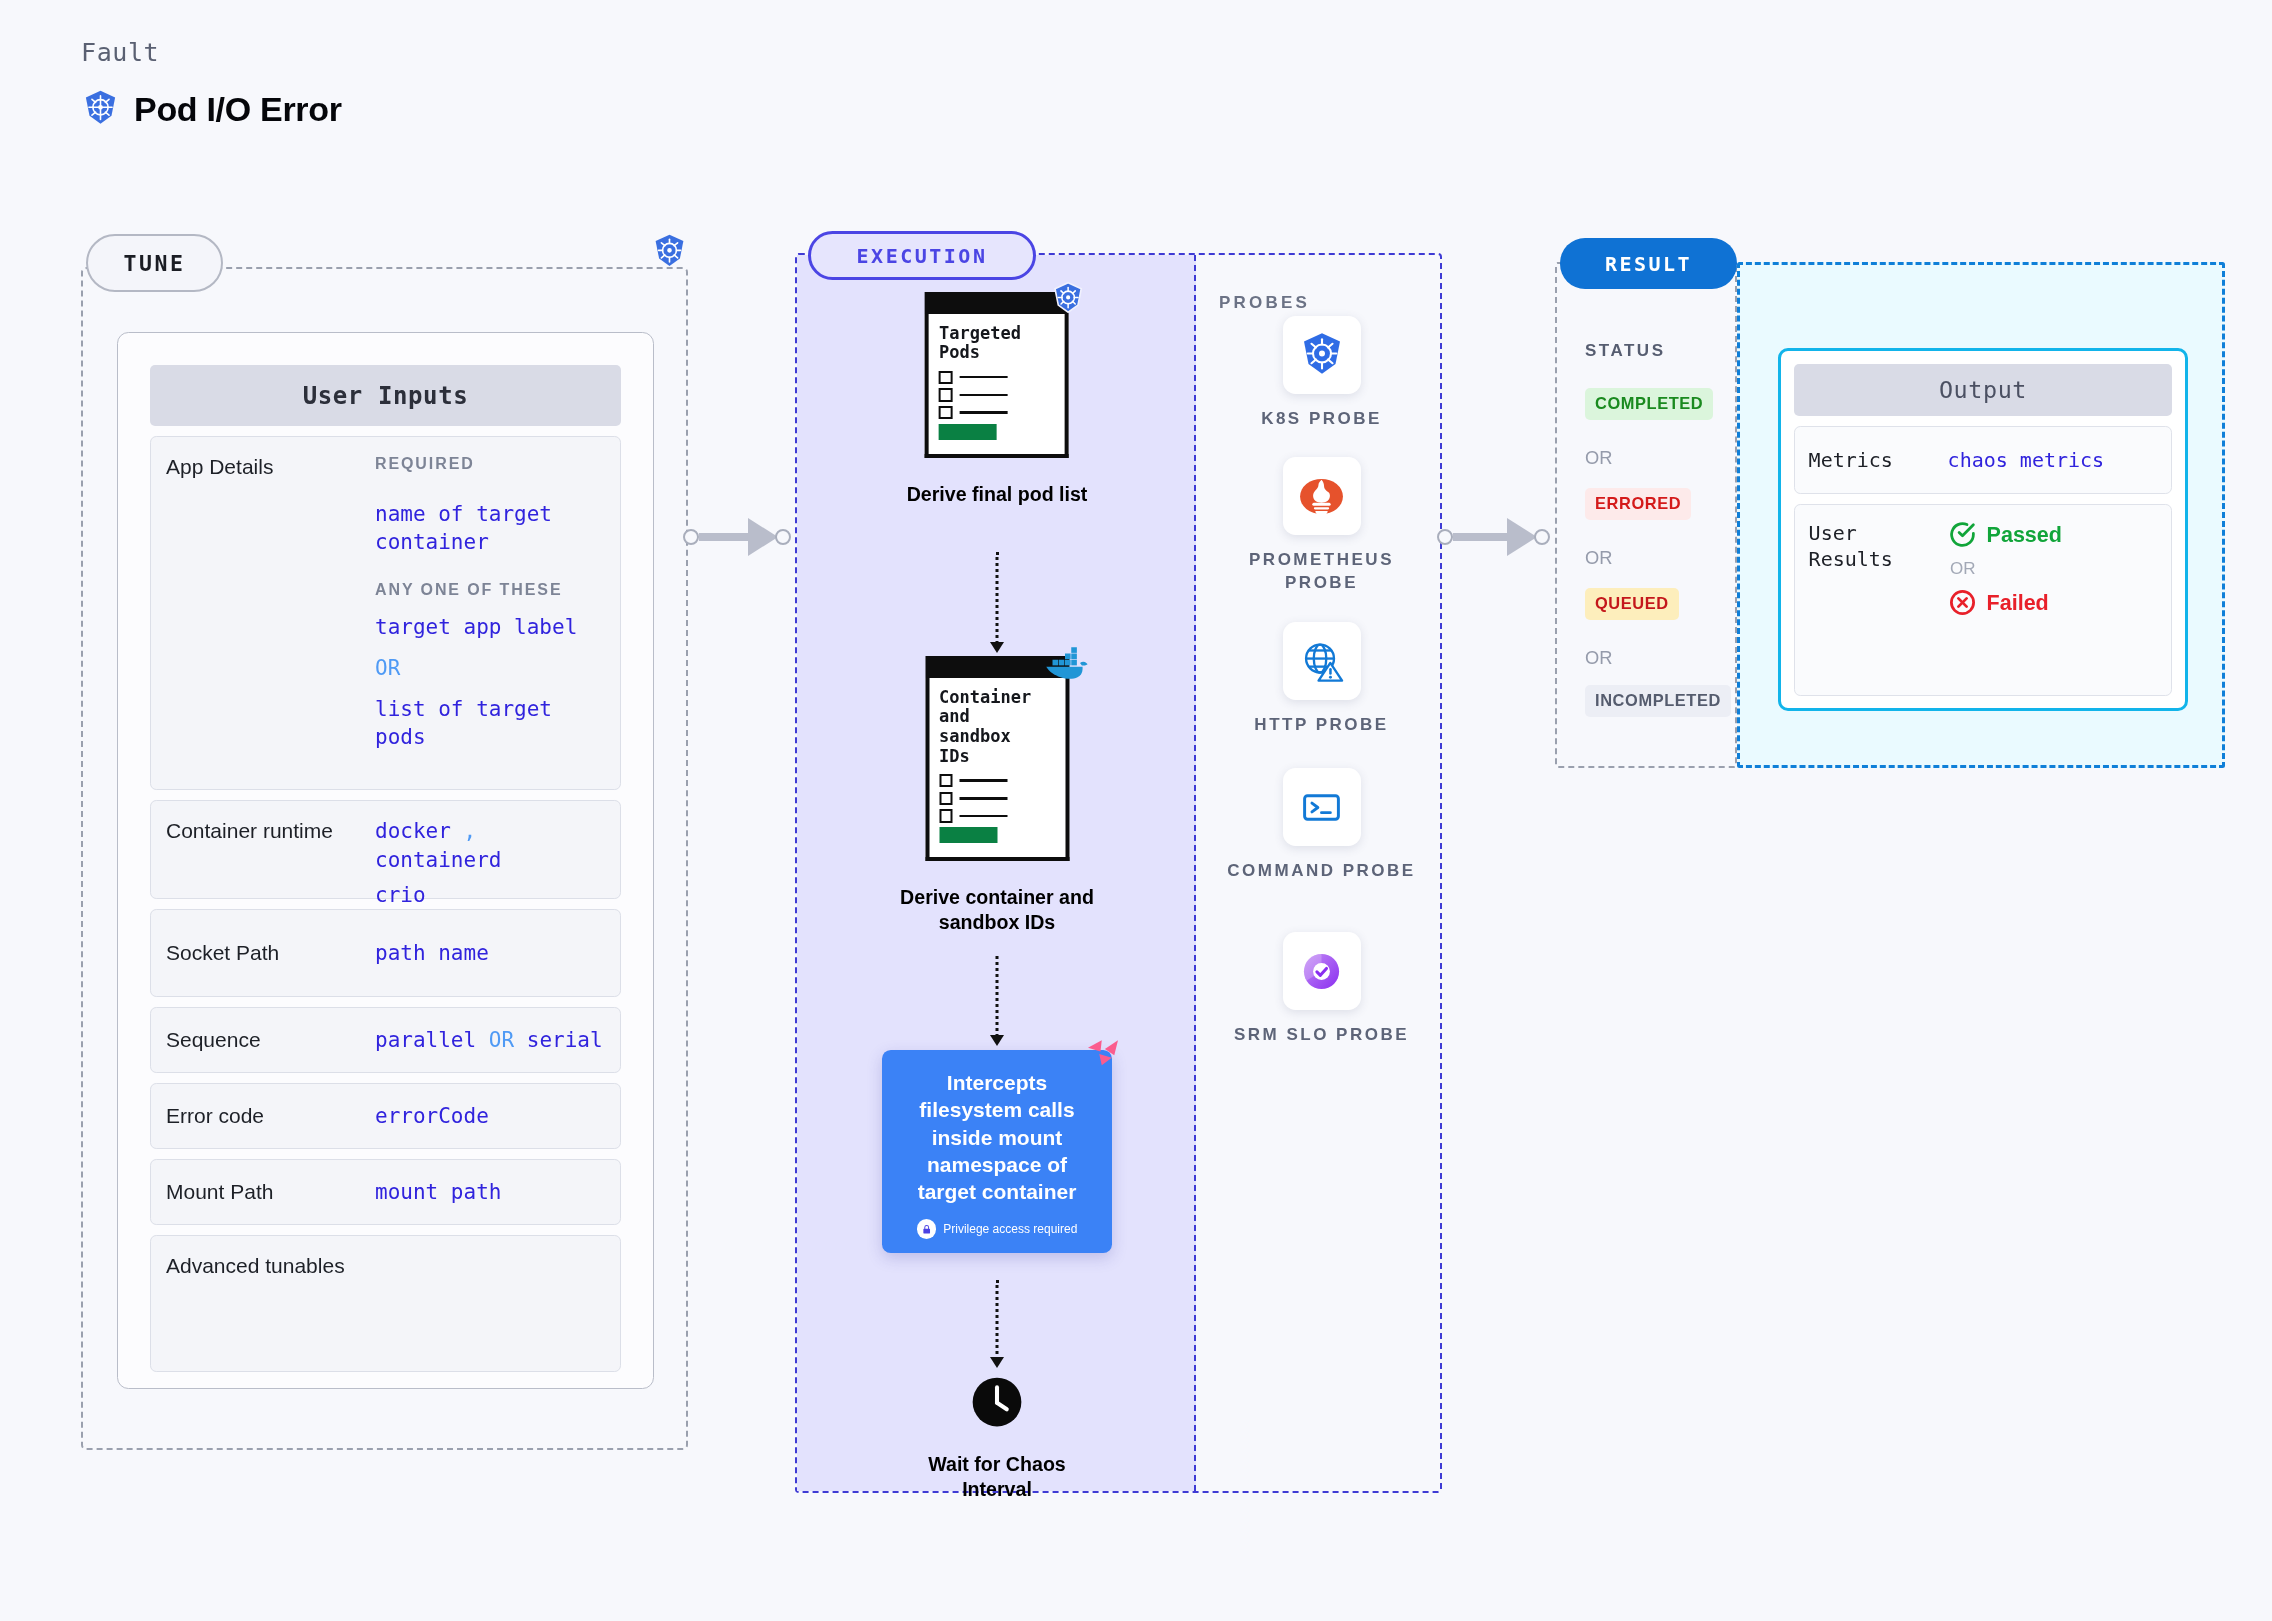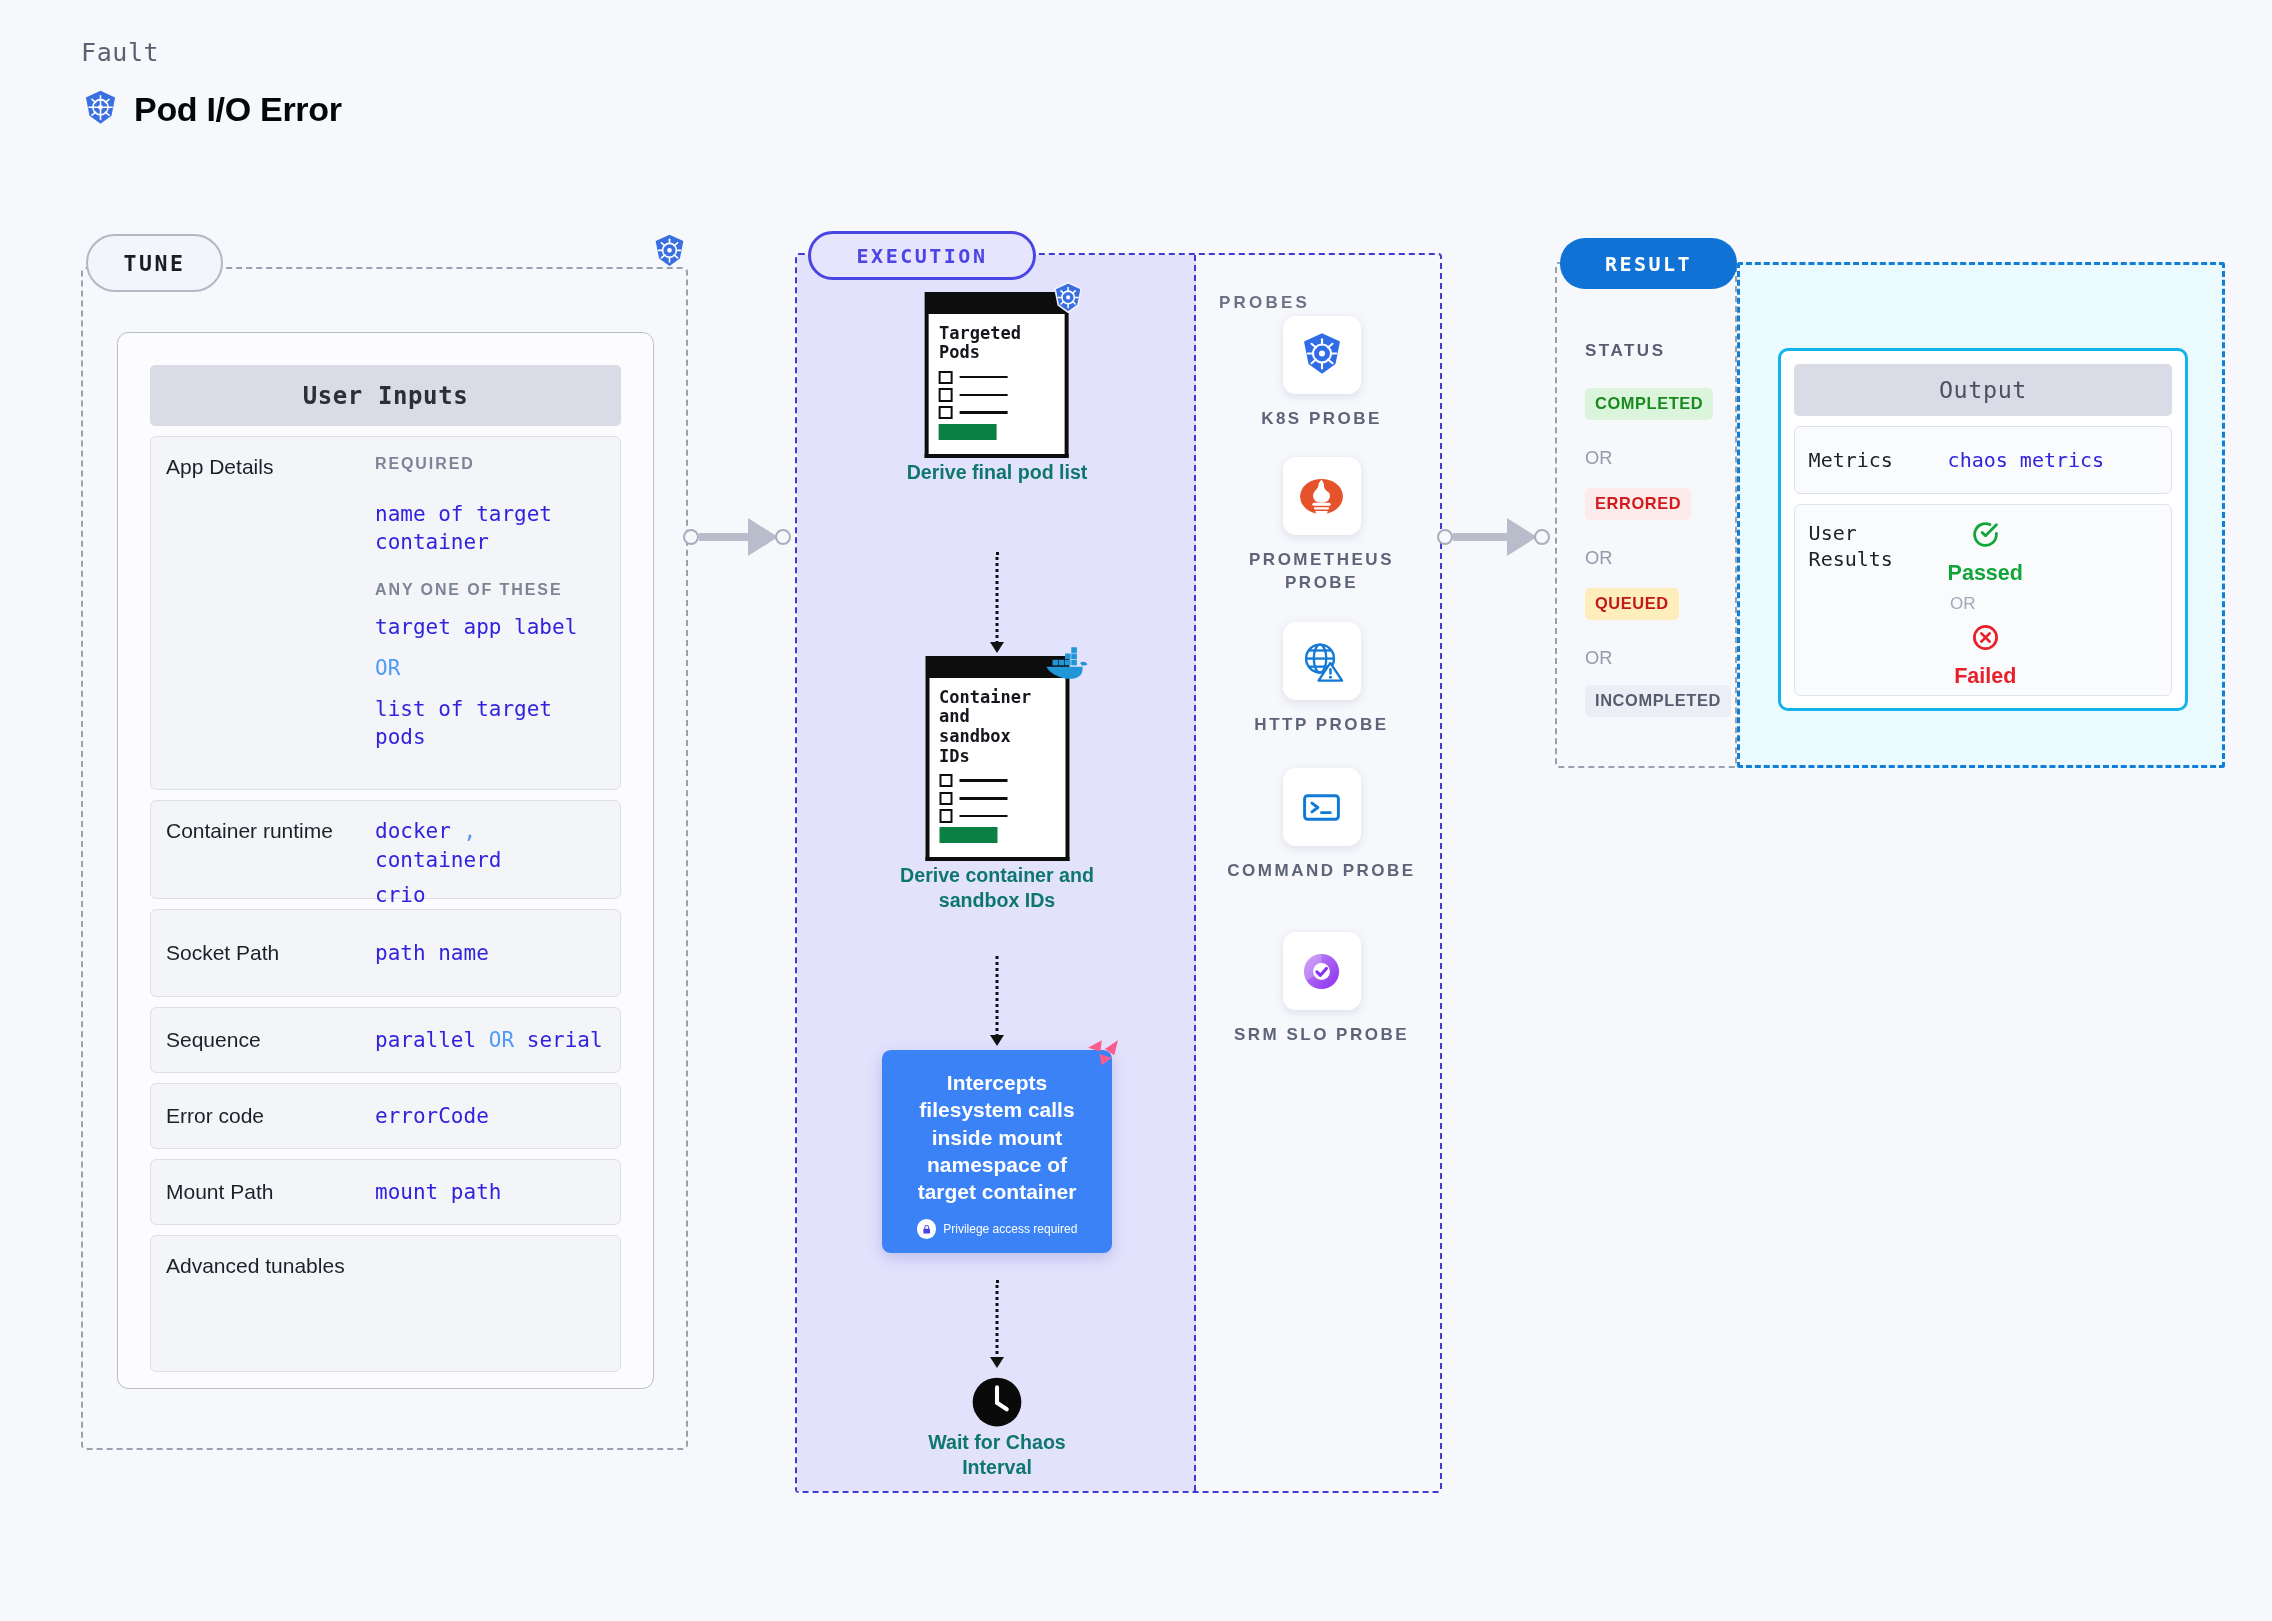--- a/index.html
+++ b/index.html
@@ -125,21 +125,21 @@
   .doc-title {
     font-family: "DejaVu Sans Mono", monospace;
     font-size: 17px; font-weight: bold; color: #15171c; line-height: 1.16;
   }
   .doc-list { margin-top: 7.6px; }
   .doc-item { display: flex; align-items: center; gap: 7px; margin-bottom: 4.4px; }
   .doc-cb { width: 13.3px; height: 13.3px; border: 2.5px solid #0d0d0d; }
   .doc-line { width: 48px; height: 2.5px; background: #0d0d0d; }
   .doc-green { width: 58px; height: 16.4px; background: #0a8043; margin-top: 3.8px; }
   .node-caption {
-    margin-top: 2px; font-size: 19.6px; font-weight: bold; color: #0f766e; line-height: 1.26;
+    margin-top: 24px; font-size: 19.6px; font-weight: bold; color: #000000; line-height: 1.26;
   }
   .arrow-dotted {
     position: absolute; left: 200px; transform: translateX(-50%);
     width: 2.5px; border-left: 3.2px dotted #111;
   }
   .arrow-head {
     position: absolute; left: 200px; transform: translateX(-50%);
     width: 0; height: 0;
     border-left: 7.6px solid transparent; border-right: 7.6px solid transparent;
     border-top: 11.4px solid #111;
@@ -211,21 +211,21 @@
   }
   .out-label {
     width: 139px; flex: none;
     font-family: "DejaVu Sans Mono", monospace;
     font-size: 20px; color: #1d2027; line-height: 1.3;
   }
   .out-value {
     font-family: "DejaVu Sans Mono", monospace;
     font-size: 20px; color: #3023dd;
   }
-  .pf-row { display: flex; align-items: center; gap: 10px; flex-direction: column; }
+  .pf-row { display: flex; align-items: center; gap: 10px; }
   .pf-pass { font-size: 21.5px; font-weight: bold; color: #11a53a; }
   .pf-fail { font-size: 21.5px; font-weight: bold; color: #e8202a; }
   .pf-or { font-size: 17px; color: #a2a8b6; margin: 8.8px 0 8.8px 2.5px; }
 
   
   .connector { position: absolute; height: 38px; display: flex; align-items: center; z-index: 5; }
   .conn-dot { width: 16.4px; height: 16.4px; border-radius: 50%; background: #f7f8fc; border: 2.5px solid #a9aebc; flex: none; }
   .conn-bar { height: 8.8px; background: #b9bdcb; flex: none; }
   .conn-head {
     width: 0; height: 0; flex: none;

